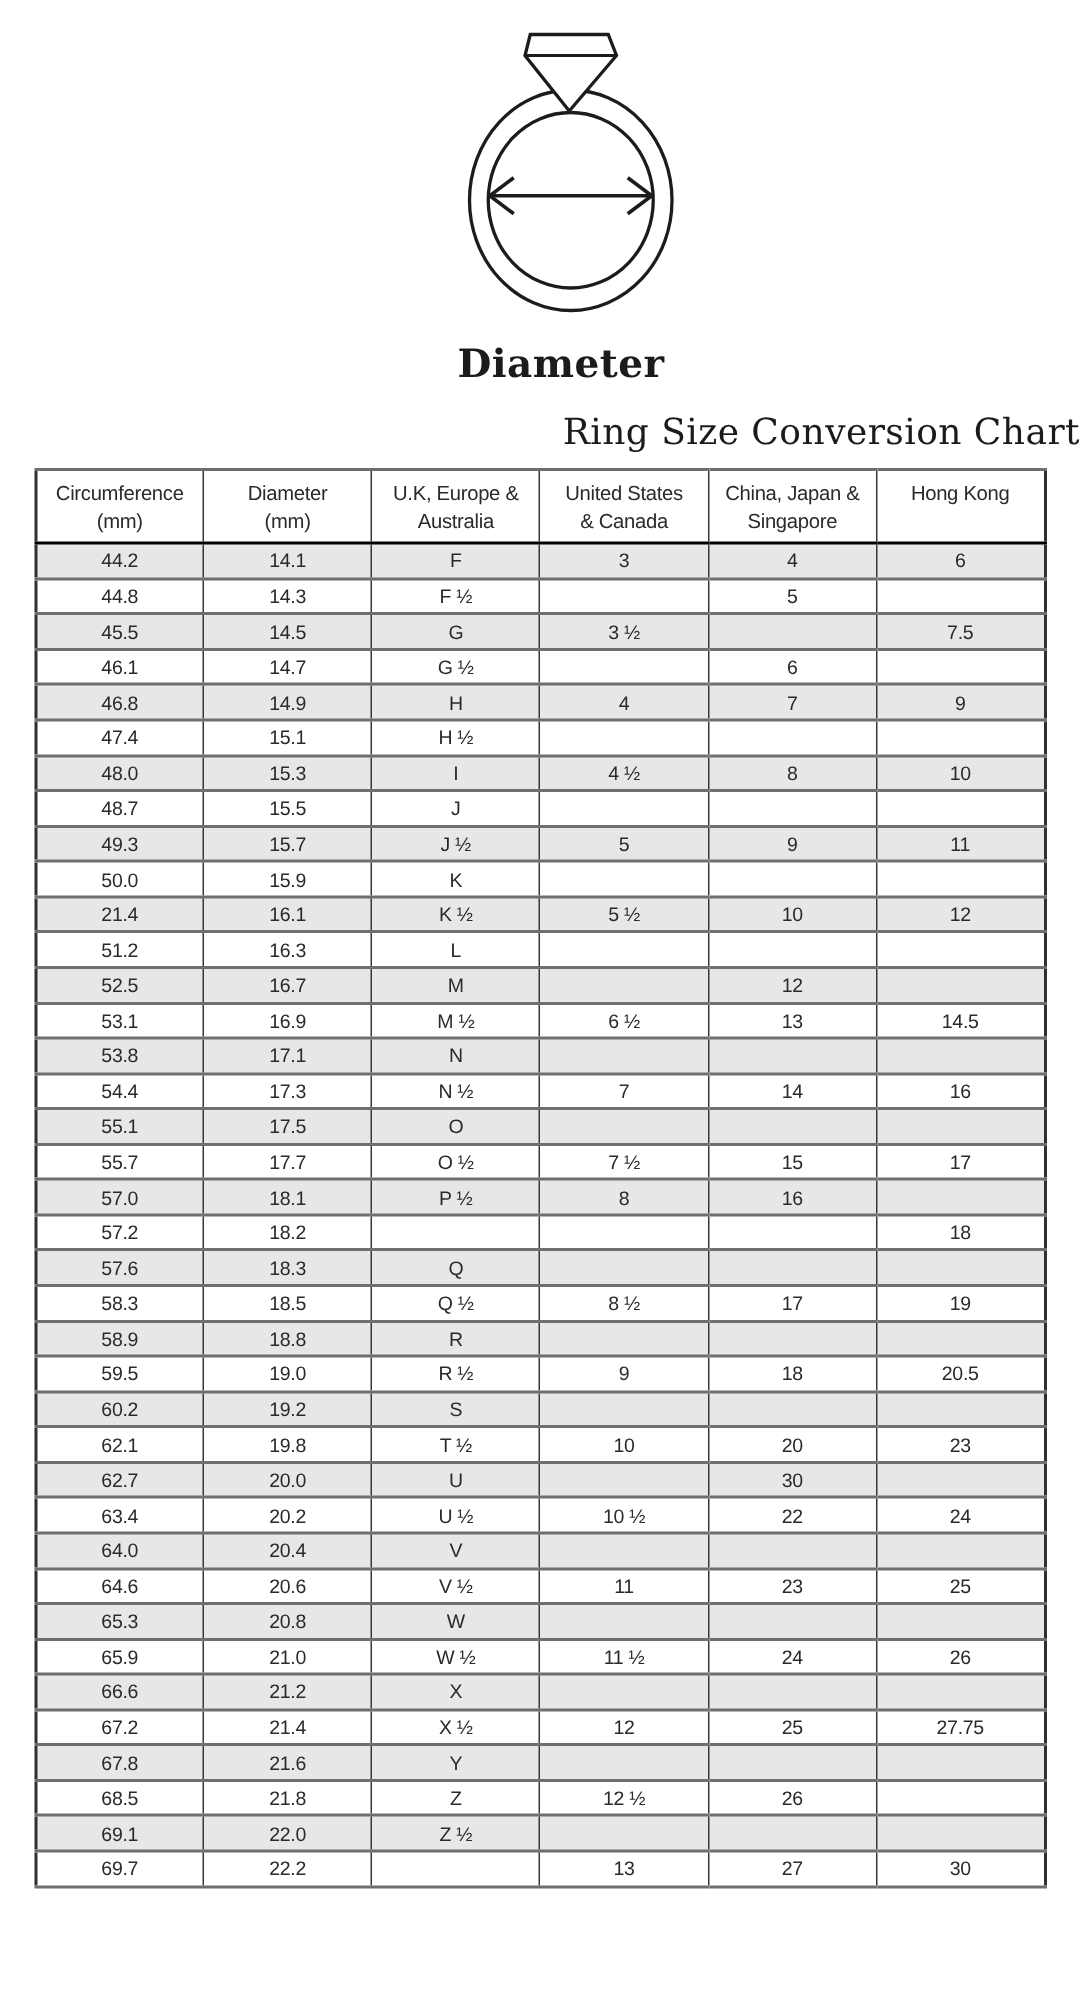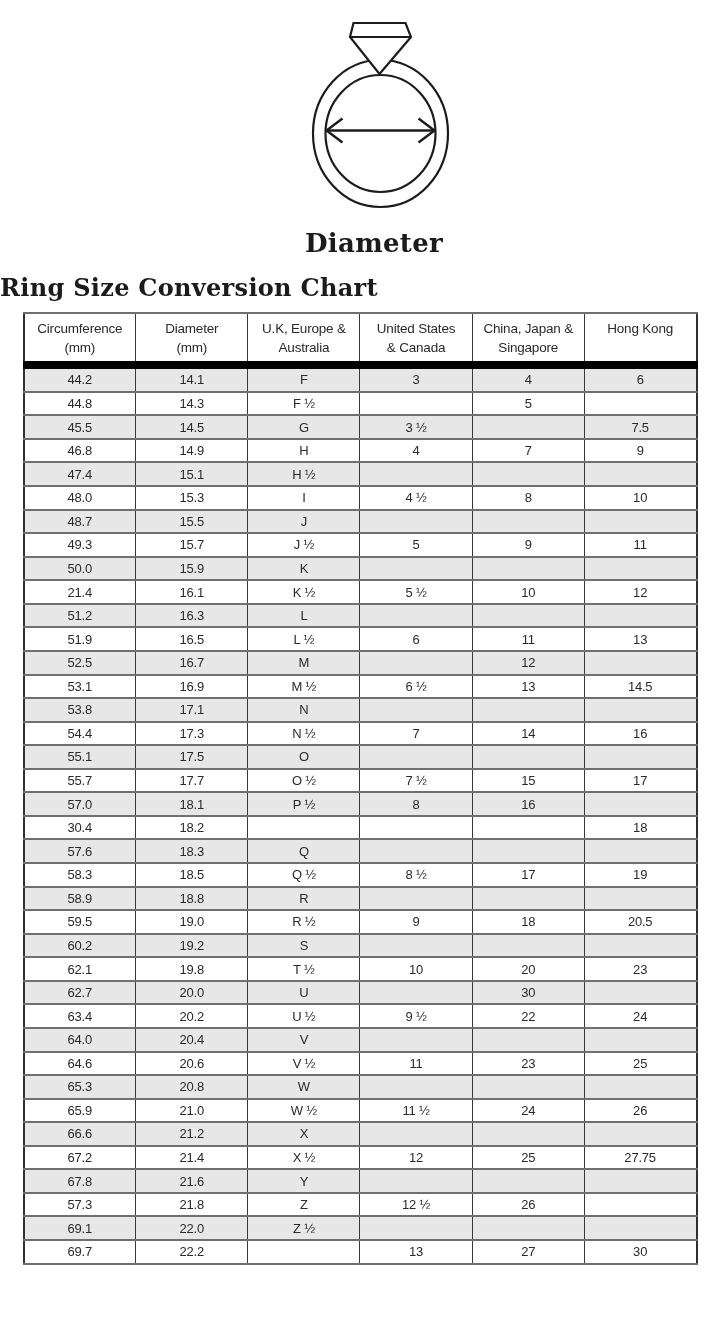--- a/index.html
+++ b/index.html
@@ -9,22 +9,22 @@
     overflow:hidden;
   }
   .ring-area { padding-top:12px; display:flex; justify-content:center; }
   .ring-svg { display:block; margin-left:30px; }
   .diameter-label {
     margin-top:14px; text-align:center; padding-left:28px;
     font-family:"DejaVu Serif", serif; font-weight:700;
     font-size:26px; line-height:1.2; color:#1b1b1b; letter-spacing:0.3px;
   }
   .chart-title {
-    margin:14px 0 0; text-align:left;
-    font-family:"DejaVu Serif", serif; font-weight:700;
+    margin:14px 0 0; text-align:right;
+    font-family:"DejaVu Serif", serif; font-weight:400;
     font-size:24px; line-height:30px; color:#1b1b1b; letter-spacing:0.3px;
   }
   table.conversion {
     border-collapse:collapse; table-layout:fixed;
     width:675px; margin:9px auto 0;
     border:2px solid var(--border-outer, #303030);
   }
   .conversion th {
     font-weight:400; font-size:13.5px; line-height:19px;
     padding:5px 2px 4px; text-align:center; vertical-align:top;
@@ -33,21 +33,21 @@
   .conversion td {
     font-size:13px; height:21.57px; padding:0 2px;
     text-align:center; vertical-align:middle; letter-spacing:-0.2px;
   }
   .conversion th, .conversion td {
     border-left:1.5px solid var(--border-vertical, #383838);
     border-right:1.5px solid var(--border-vertical, #383838);
     border-top:2px solid var(--border-horizontal, #6f6f6f);
     border-bottom:2px solid var(--border-horizontal, #6f6f6f);
   }
-  .conversion thead th { border-bottom:8px solid #000000; }
+  .conversion thead th { border-bottom:2px solid #000000; }
   .conversion tbody tr:nth-child(odd) td { background:var(--row-shade, #e7e7e7); }
 </style>
 </head>
 <body>
 
 <div class="ring-area">
   <svg class="ring-svg" width="180" height="202" viewBox="0 0 180 202">
     <ellipse cx="95.5" cy="121.5" rx="67.5" ry="73.5" fill="none" stroke="#1c1c1c" stroke-width="2.2"></ellipse>
     <ellipse cx="95.5" cy="121.5" rx="55" ry="58.5" fill="none" stroke="#1c1c1c" stroke-width="2.2"></ellipse>
     <polygon points="68.5,11 120.5,11 126,25 94.5,62 65,25" fill="#ffffff" stroke="#1c1c1c" stroke-width="2.2" stroke-linejoin="miter"></polygon>
@@ -99,20 +99,28 @@
       </tr>
       <tr>
         <td>45.5</td>
         <td>14.5</td>
         <td>G</td>
         <td>3 ½</td>
         <td></td>
         <td>7.5</td>
       </tr>
       <tr>
+        <td>46.1</td>
+        <td>14.7</td>
+        <td>G ½</td>
+        <td></td>
+        <td>6</td>
+        <td></td>
+      </tr>
+      <tr>
         <td>46.8</td>
         <td>14.9</td>
         <td>H</td>
         <td>4</td>
         <td>7</td>
         <td>9</td>
       </tr>
       <tr>
         <td>47.4</td>
         <td>15.1</td>
@@ -163,28 +171,20 @@
       </tr>
       <tr>
         <td>51.2</td>
         <td>16.3</td>
         <td>L</td>
         <td></td>
         <td></td>
         <td></td>
       </tr>
       <tr>
-        <td>51.9</td>
-        <td>16.5</td>
-        <td>L ½</td>
-        <td>6</td>
-        <td>11</td>
-        <td>13</td>
-      </tr>
-      <tr>
         <td>52.5</td>
         <td>16.7</td>
         <td>M</td>
         <td></td>
         <td>12</td>
         <td></td>
       </tr>
       <tr>
         <td>53.1</td>
         <td>16.9</td>
@@ -227,21 +227,21 @@
       </tr>
       <tr>
         <td>57.0</td>
         <td>18.1</td>
         <td>P ½</td>
         <td>8</td>
         <td>16</td>
         <td></td>
       </tr>
       <tr>
-        <td>30.4</td>
+        <td>57.2</td>
         <td>18.2</td>
         <td></td>
         <td></td>
         <td></td>
         <td>18</td>
       </tr>
       <tr>
         <td>57.6</td>
         <td>18.3</td>
         <td>Q</td>
@@ -294,21 +294,21 @@
         <td>20.0</td>
         <td>U</td>
         <td></td>
         <td>30</td>
         <td></td>
       </tr>
       <tr>
         <td>63.4</td>
         <td>20.2</td>
         <td>U ½</td>
-        <td>9 ½</td>
+        <td>10 ½</td>
         <td>22</td>
         <td>24</td>
       </tr>
       <tr>
         <td>64.0</td>
         <td>20.4</td>
         <td>V</td>
         <td></td>
         <td></td>
         <td></td>
@@ -355,21 +355,21 @@
       </tr>
       <tr>
         <td>67.8</td>
         <td>21.6</td>
         <td>Y</td>
         <td></td>
         <td></td>
         <td></td>
       </tr>
       <tr>
-        <td>57.3</td>
+        <td>68.5</td>
         <td>21.8</td>
         <td>Z</td>
         <td>12 ½</td>
         <td>26</td>
         <td></td>
       </tr>
       <tr>
         <td>69.1</td>
         <td>22.0</td>
         <td>Z ½</td>

